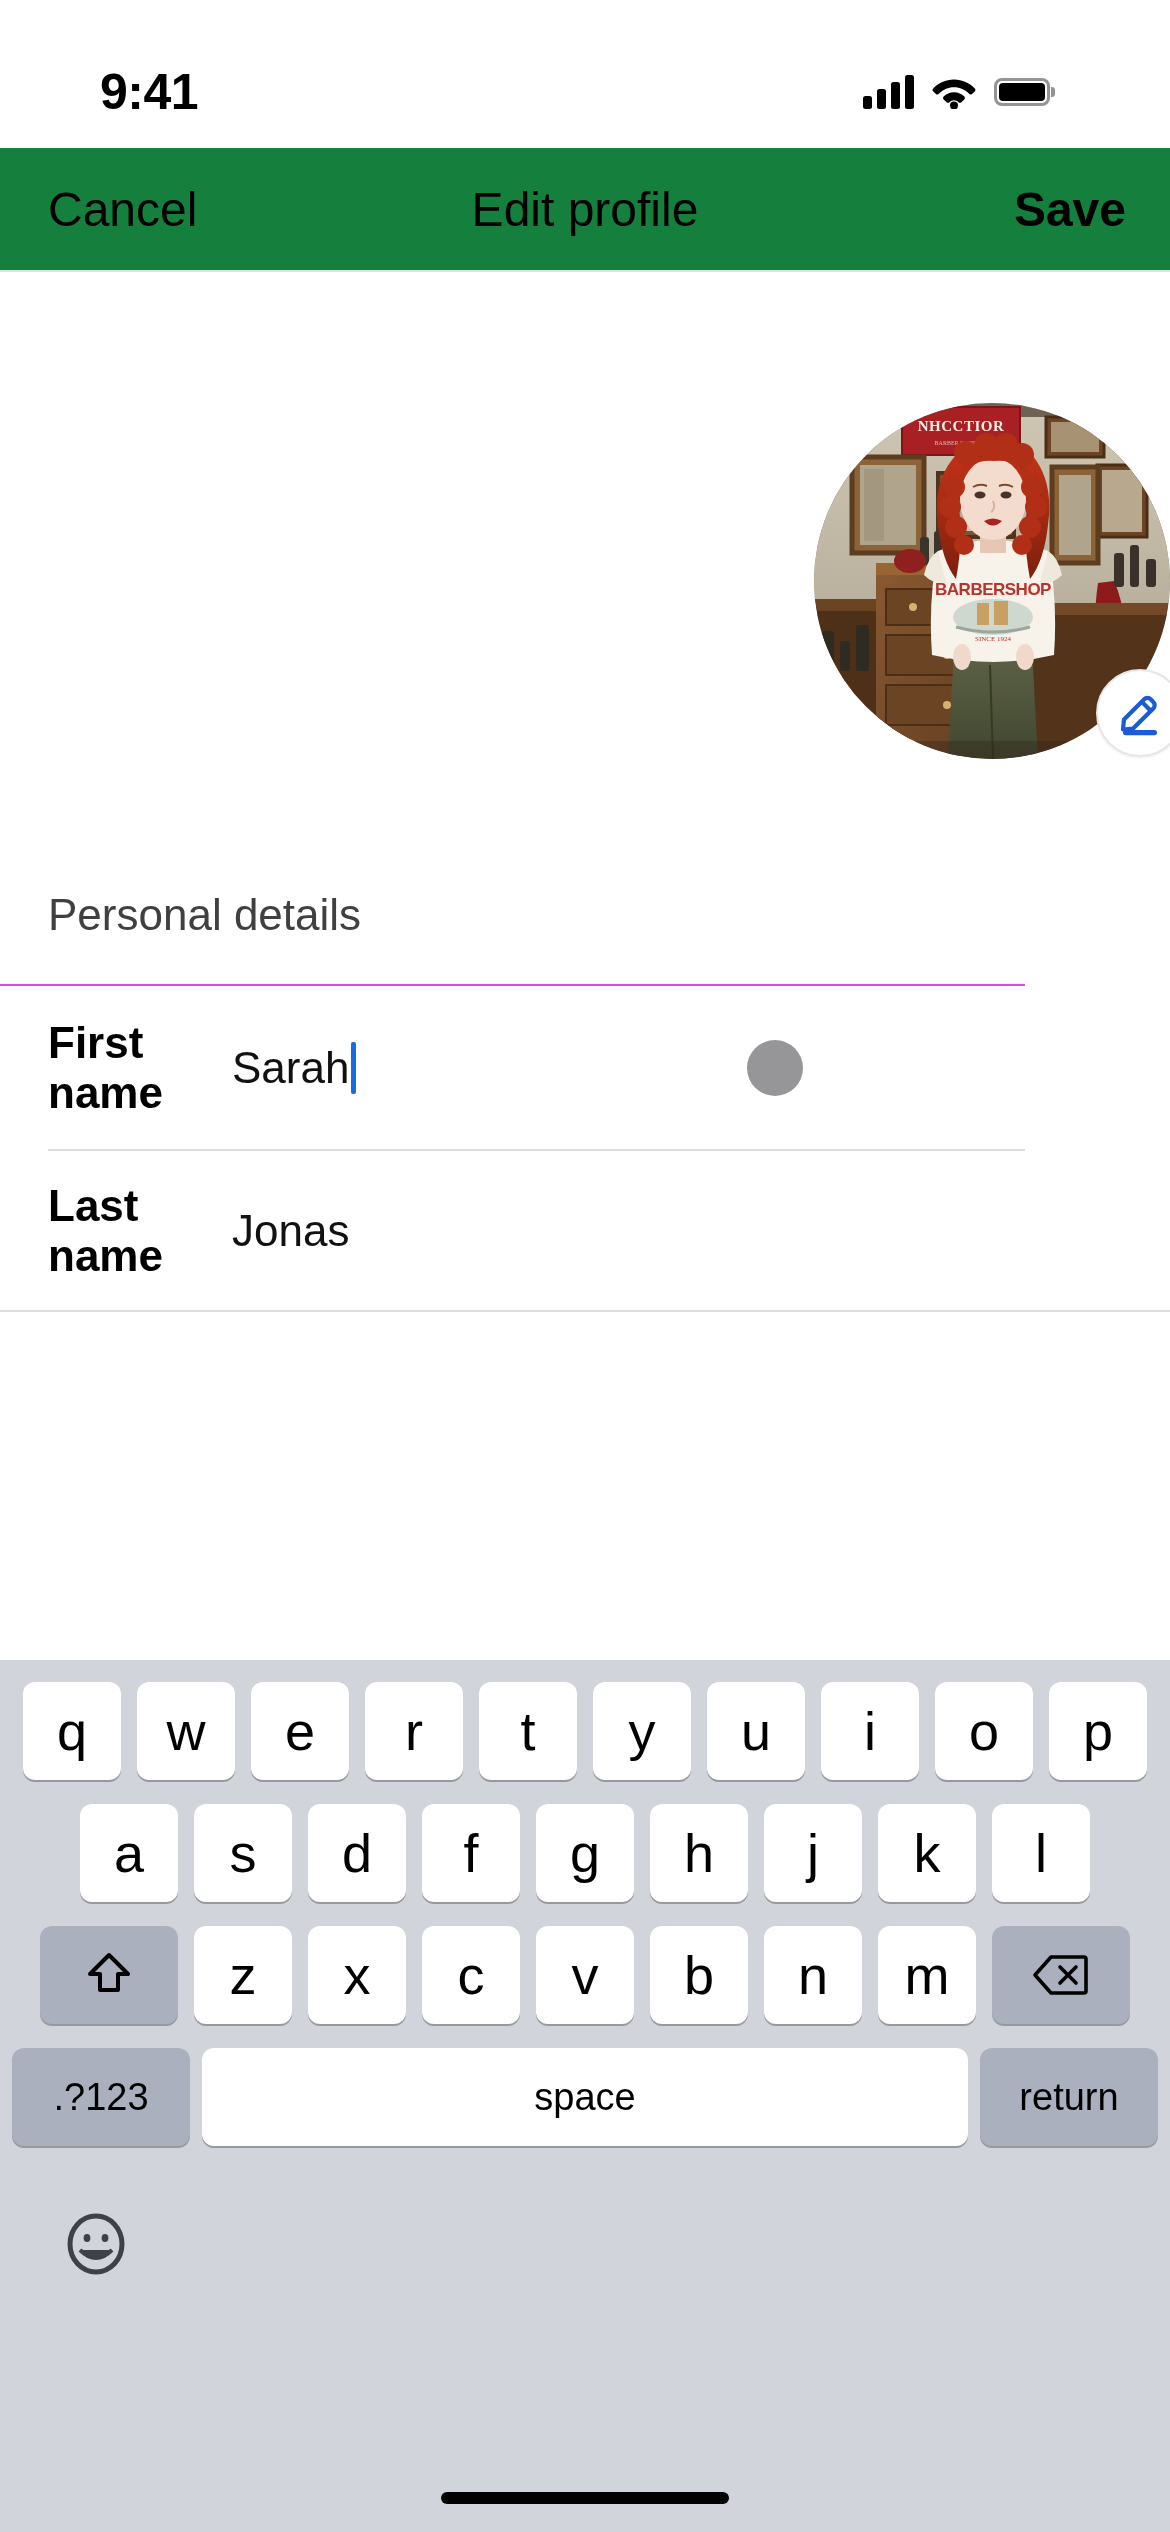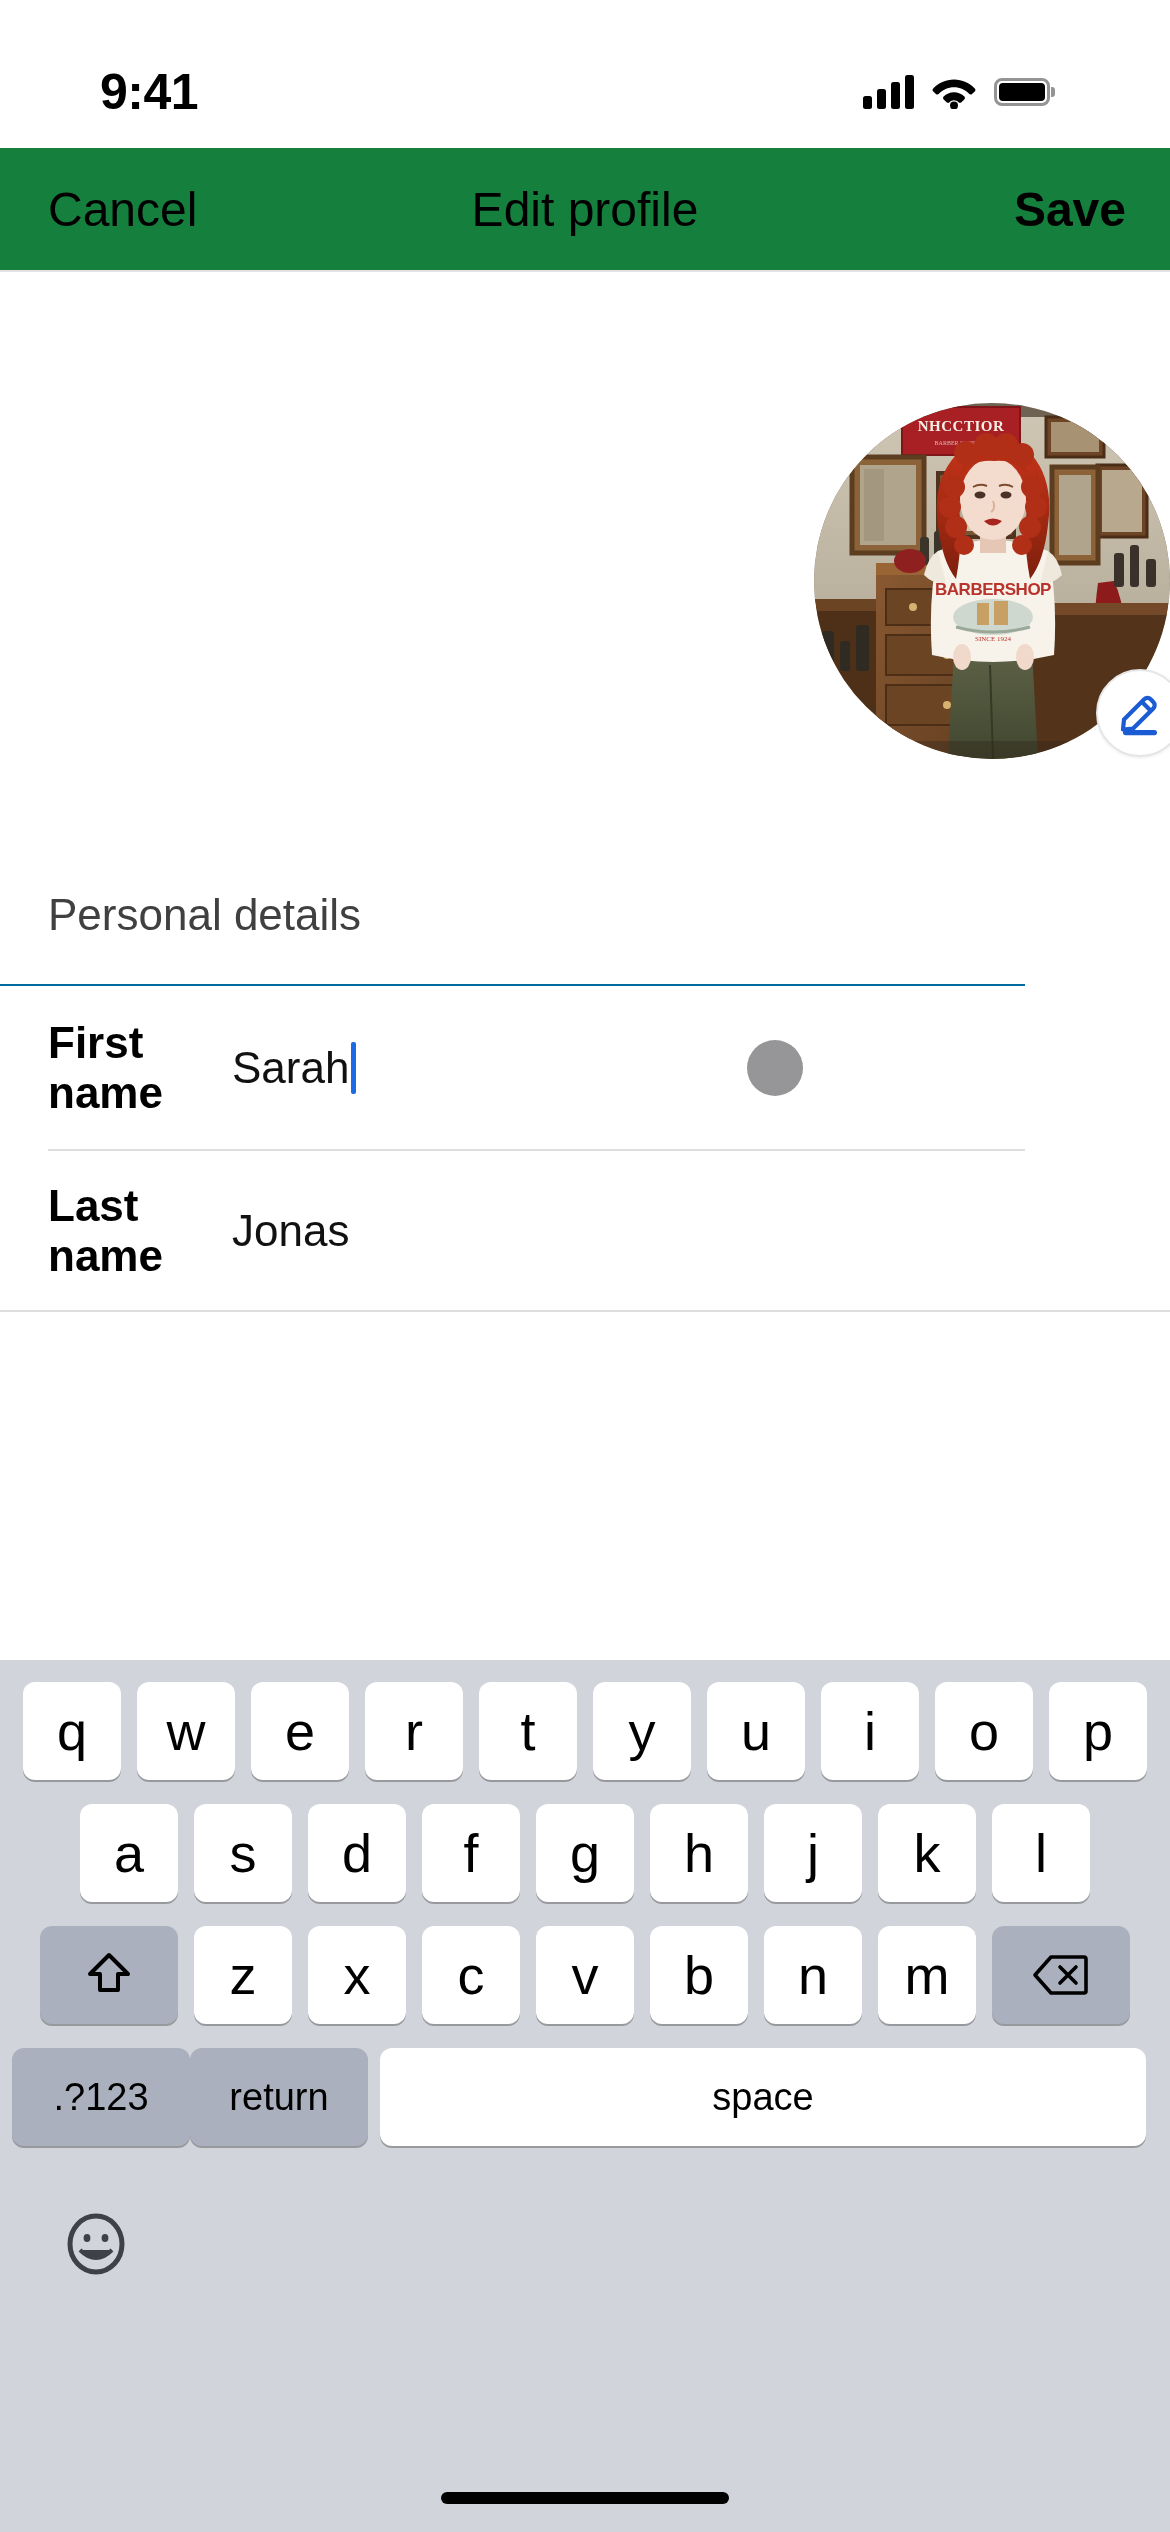--- a/index.html
+++ b/index.html
@@ -164,21 +164,21 @@
     font-weight: 400;
     color: #404040;
   }
 
   
   .form-list {
     position: absolute;
     top: 984px; left: 0;
     width: 1025px;
     background: #fff;
-    border-top: 2px solid #0369a1;
+    border-top: 2px solid #d946ef;
   }
   .form-row {
     position: relative;
     height: 163px;
     display: flex;
     align-items: center;
     padding: 0 48px;
     background: #fff;
   }
   .form-row.divided::before {
@@ -556,22 +556,22 @@
       <button class="key mod">
         <svg width="58" height="46" viewBox="0 0 58 46">
           <path d="M19 5 H52 a2 2 0 0 1 2 2 v32 a2 2 0 0 1 -2 2 H19 L3 23 z" fill="none" stroke="#000" stroke-width="3.6" stroke-linejoin="round"></path>
           <path d="M28 15 l16 16 M44 15 l-16 16" stroke="#000" stroke-width="3.6" stroke-linecap="round"></path>
         </svg>
       </button>
     </div>
 
     <div class="kb-row r4">
       <button class="key mod num">.?123</button>
+      <button class="key space">space</button>
       <button class="key return">return</button>
-      <button class="key space">space</button>
     </div>
 
     <div class="kb-bottom">
       <button class="emoji-key">
         <svg width="64" height="64" viewBox="0 0 64 64">
           <ellipse cx="32" cy="32" rx="26" ry="28" fill="none" stroke="#3e4248" stroke-width="5"></ellipse>
           <ellipse cx="23" cy="26" rx="3.4" ry="4" fill="#3e4248"></ellipse>
           <ellipse cx="41" cy="26" rx="3.4" ry="4" fill="#3e4248"></ellipse>
           <path d="M16 38 q16 16 32 0 z" fill="#3e4248"></path>
           <path d="M16 38 q16 16 32 0" fill="none" stroke="#3e4248" stroke-width="4" stroke-linejoin="round"></path>

